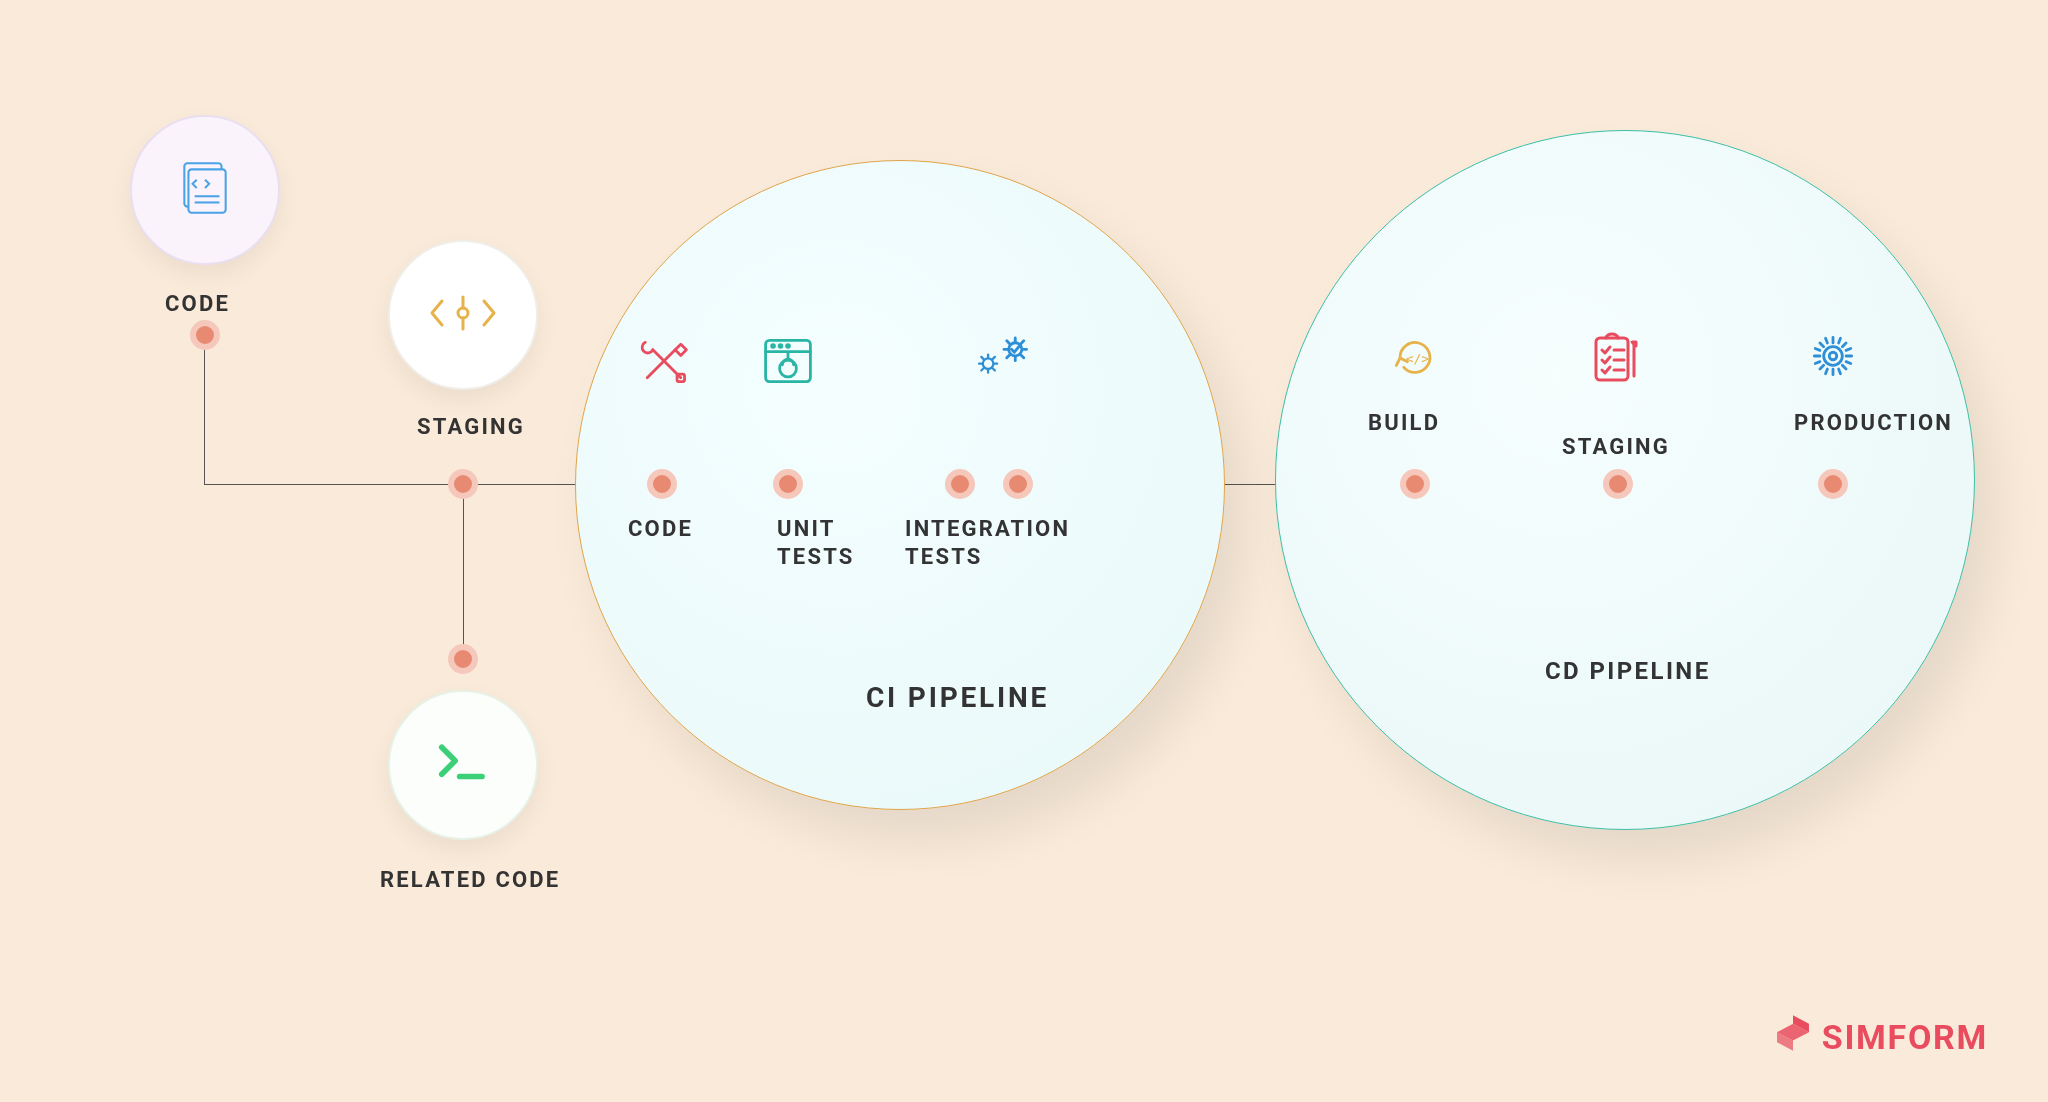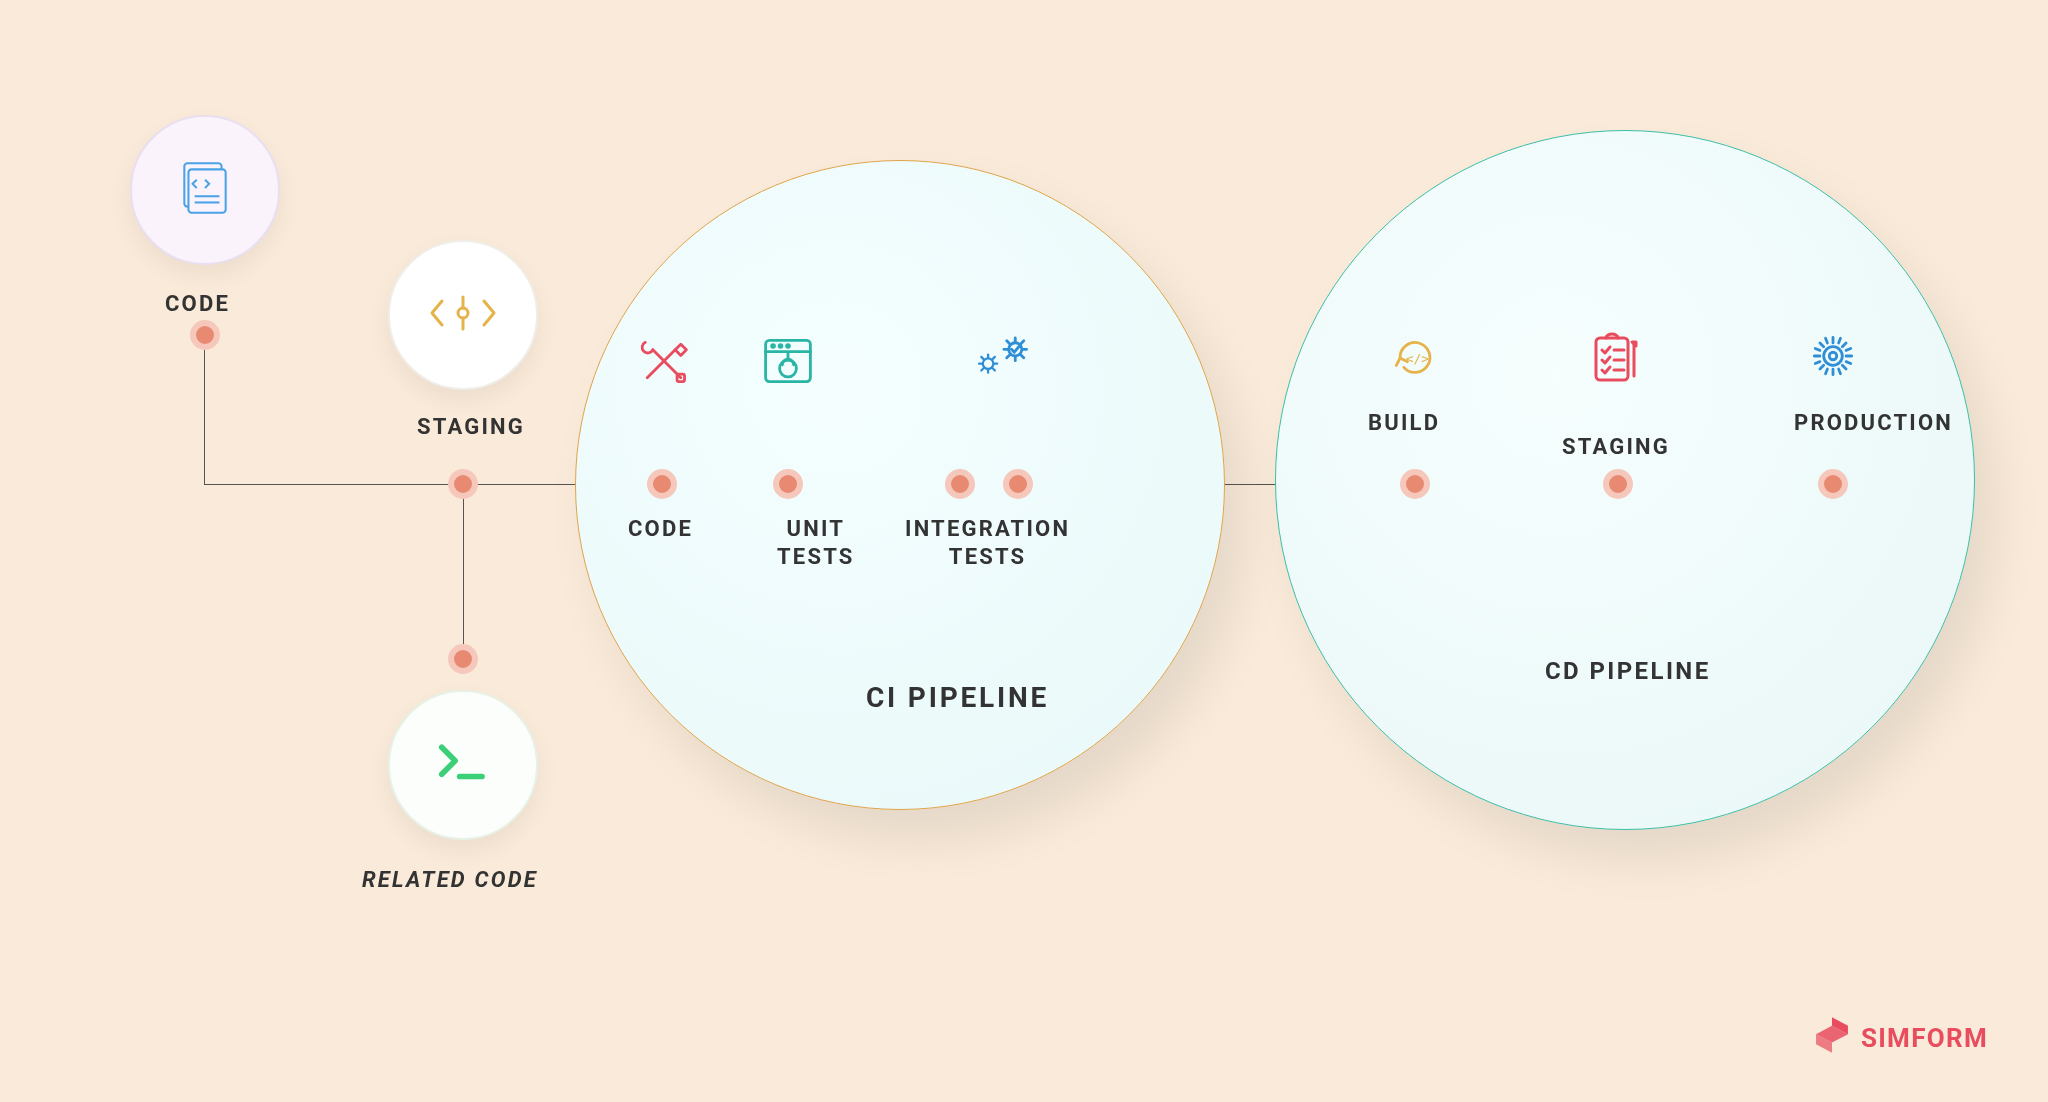--- a/index.html
+++ b/index.html
@@ -10,21 +10,20 @@
     font-family: -apple-system, BlinkMacSystemFont, "Segoe UI", Roboto, Helvetica, Arial, sans-serif;
     position: relative;
     overflow: hidden;
   }
   .label {
     position: absolute;
     font-weight: 700;
     letter-spacing: 0.1em;
     color: #333;
     font-size: 22px;
-    text-align: center;
     white-space: pre-line;
     line-height: 1.25;
   }
   .circle-node {
     position: absolute;
     border-radius: 50%;
     display: flex;
     align-items: center;
     justify-content: center;
   }
@@ -47,21 +46,21 @@
   }
   .logo {
     position: absolute;
     right: 60px;
     bottom: 40px;
     display: flex;
     align-items: center;
     gap: 8px;
     color: #e84c5e;
     font-weight: 700;
-    font-size: 26px;
+    font-size: 34px;
     letter-spacing: 0.05em;
   }
   .logo svg { width: 42px; height: 42px; }
   .icon-box { width: 56px; height: 56px; }
 </style>
 </head>
 <body>
 
 <div class="line" style="left:204px; top:335px; width:1px; height:150px;"></div>
 <div class="line" style="left:204px; top:484px; width:1490px; height:1px;"></div>
@@ -103,21 +102,21 @@
 <div class="label" style="left:417px; top:413px;">STAGING</div>
 
 <div class="circle-node" style="left:388px; top:690px; width:150px; height:150px; background:#fbfefb; border:2px solid #e7f1e6; box-shadow:0 10px 25px rgba(0,0,0,0.06);">
   <span>
     <svg viewBox="0 0 50 40" width="56" height="46" fill="none" stroke="#3bcf78" stroke-width="5" stroke-linecap="round" stroke-linejoin="round">
       <polyline points="6,6 18,18 6,30"></polyline>
       <line x1="22" y1="32" x2="42" y2="32"></line>
     </svg>
   </span>
 </div>
-<div class="label" style="left:362px; top:866px;font-style:italic;">RELATED CODE</div>
+<div class="label" style="left:380px; top:866px;">RELATED CODE</div>
 
 <div class="label" style="left:866px; top:680px; font-size:28px;">CI PIPELINE</div>
 
 <div class="label" style="left:1545px; top:650px; font-size:24px;margin-top:6px;">CD PIPELINE</div>
 
 <div style="position:absolute; left:636px; top:333px;">
   <svg class="icon-box" viewBox="0 0 60 60" fill="none" stroke="#e84c5e" stroke-width="3" stroke-linecap="round" stroke-linejoin="round">
     <line x1="12" y1="48" x2="42" y2="18"></line>
     <path d="M42 18 l6 -6 l6 6 l-6 6 z"></path>
     <line x1="48" y1="48" x2="18" y2="18"></line>

